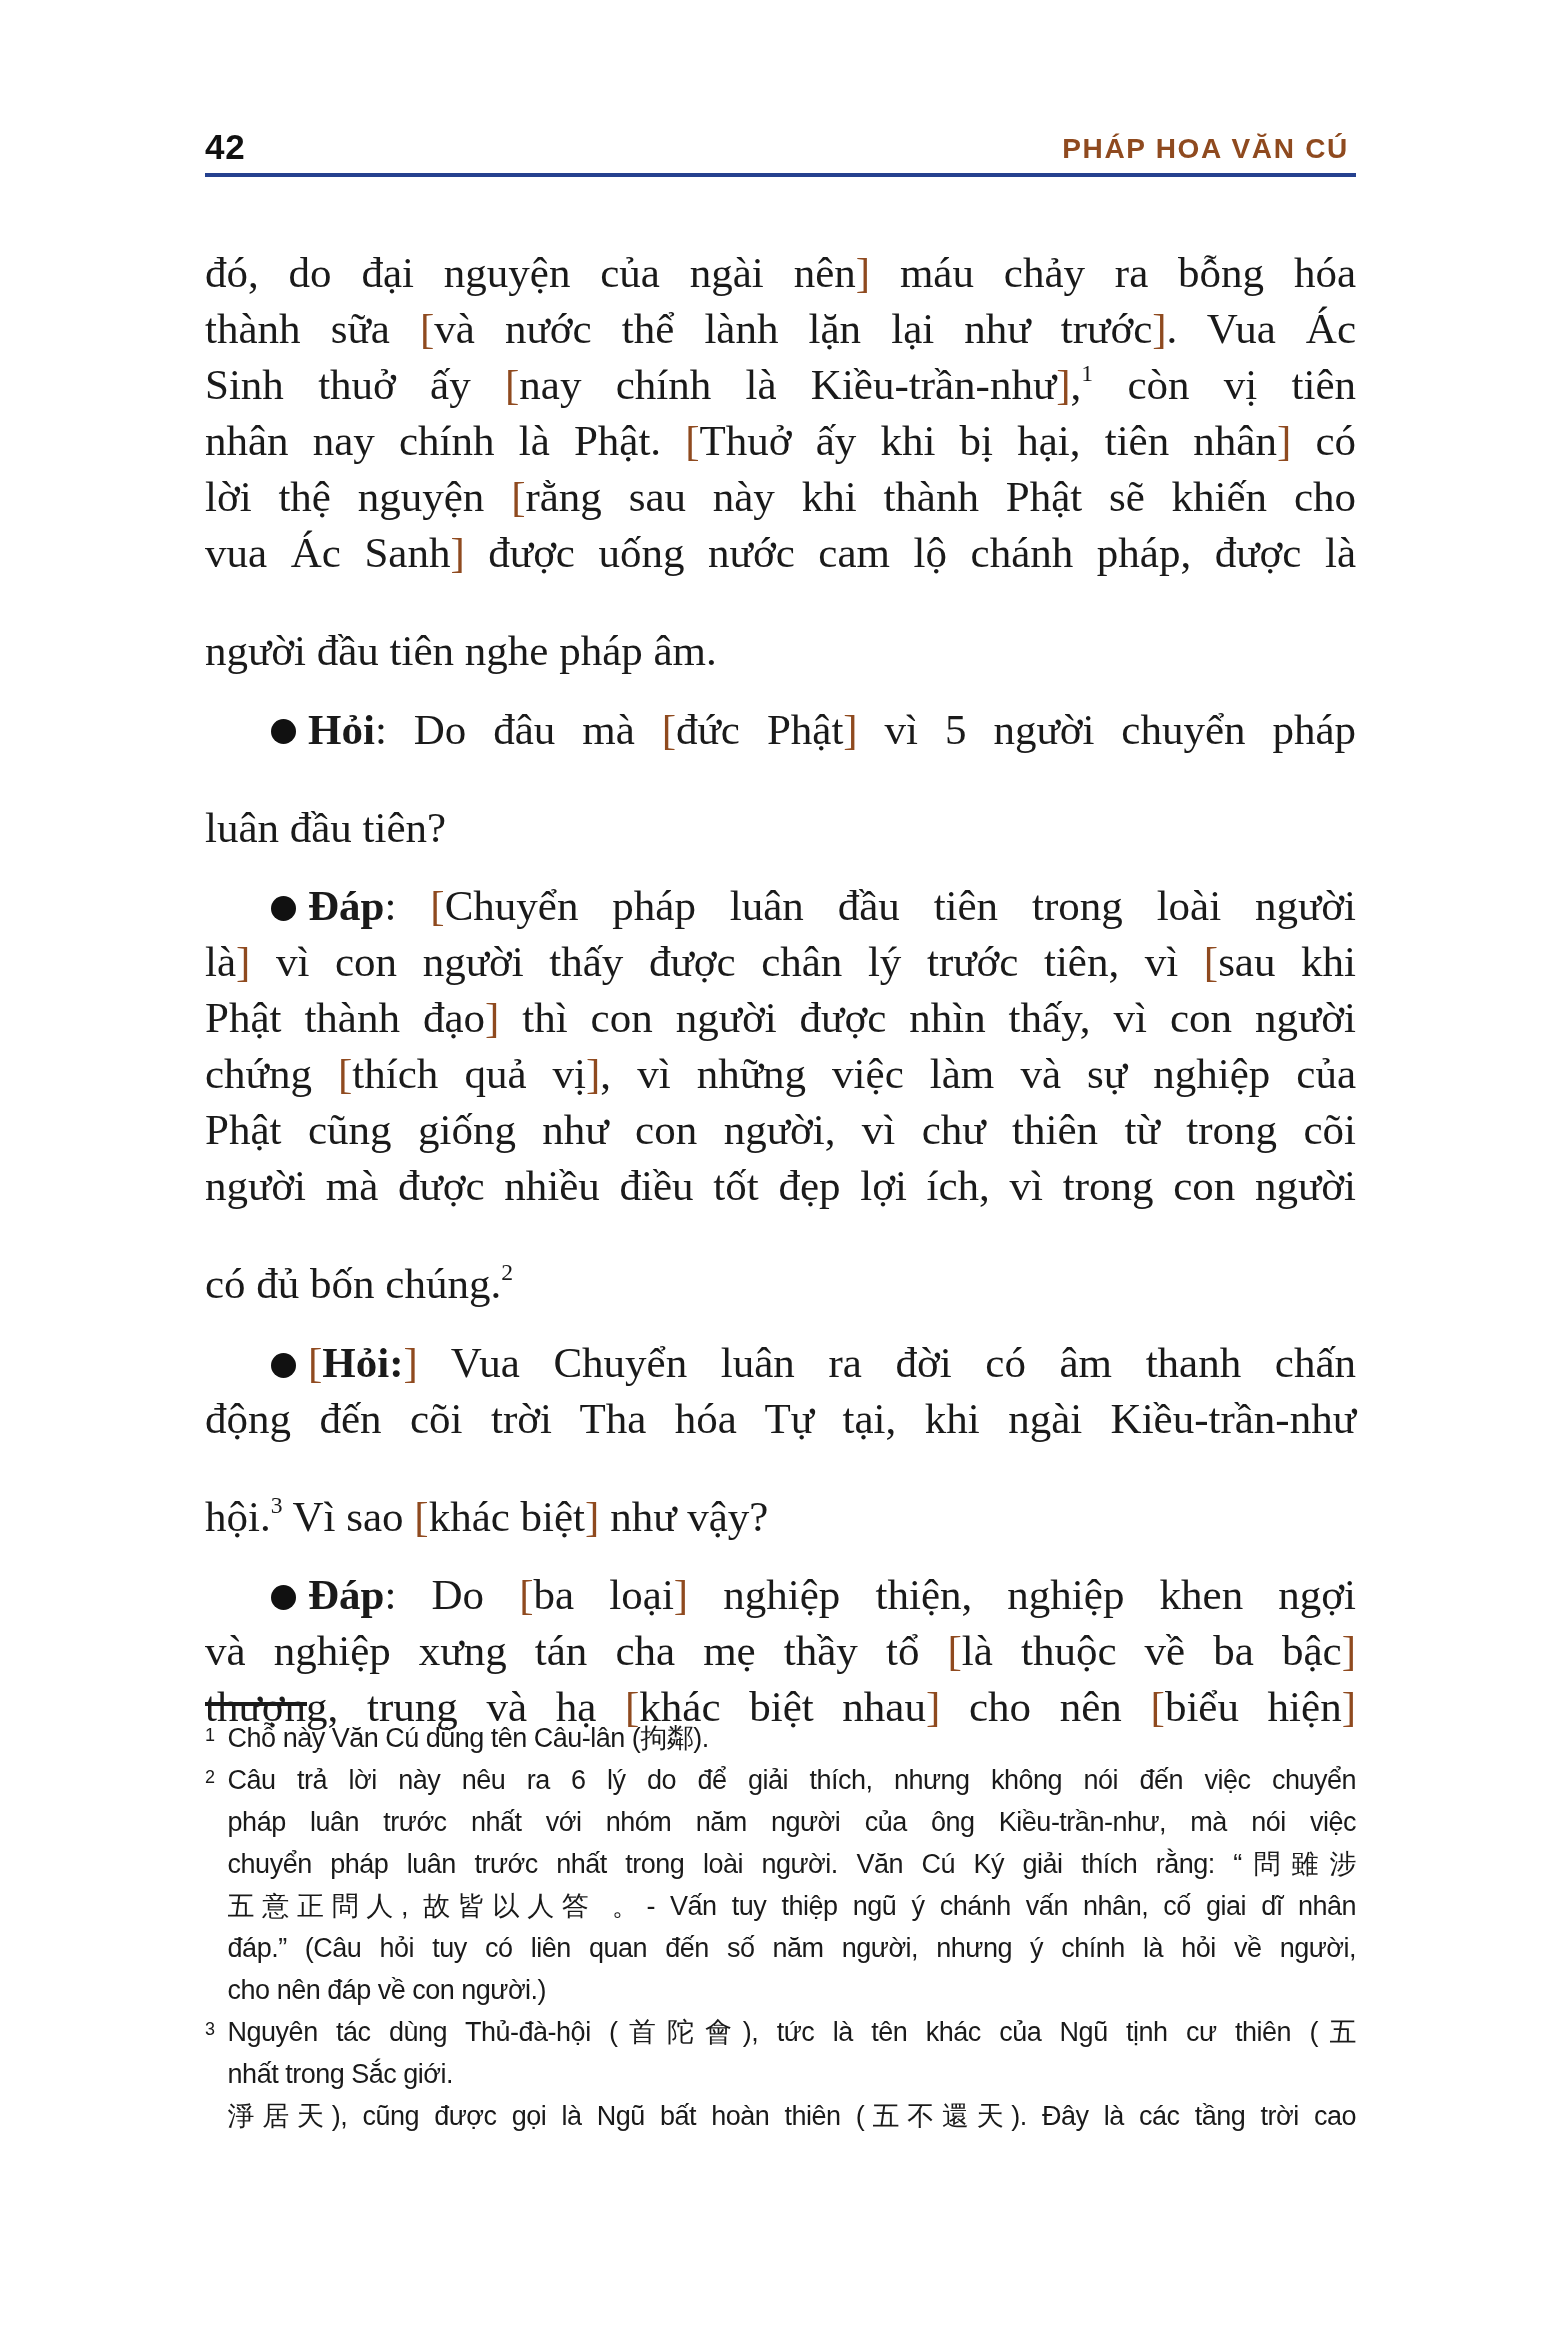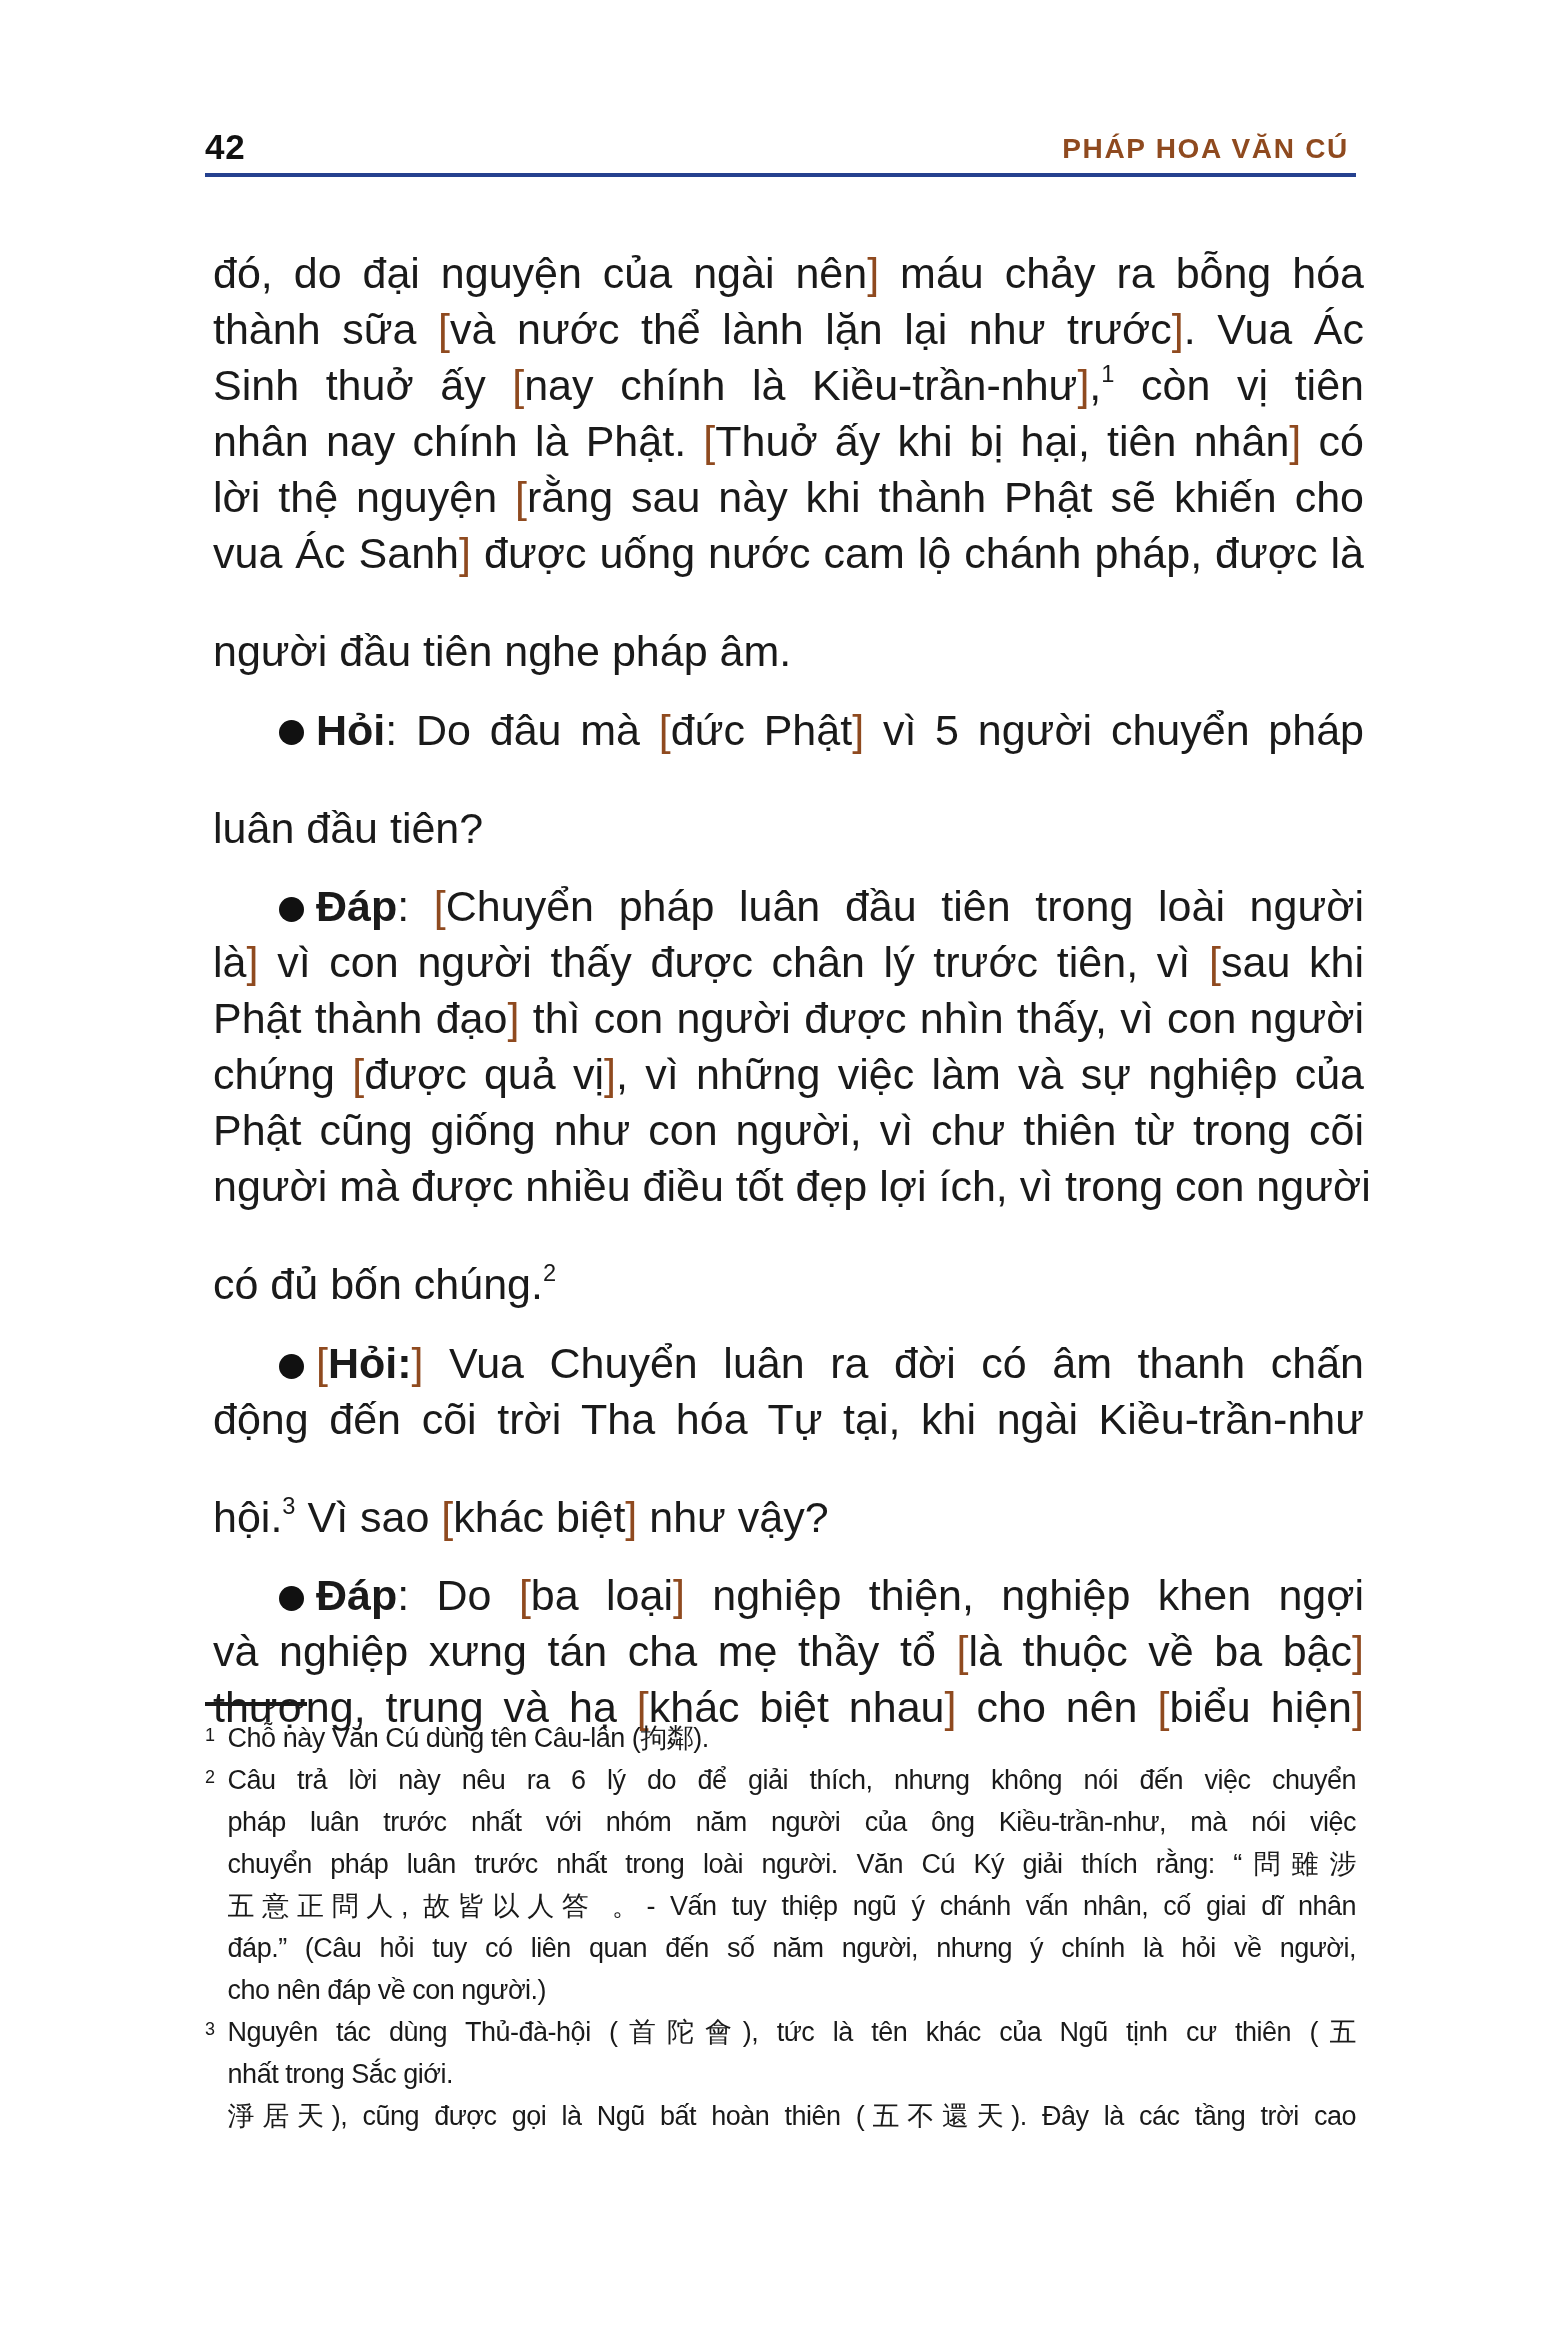--- a/index.html
+++ b/index.html
@@ -4,21 +4,21 @@
   <style>
     html, body { margin: 0; padding: 0; background: #ffffff; }
     body { width: 1561px; height: 2342px; position: relative; overflow: hidden; color: #1a1a1a; }
     .page { position: absolute; left: 205px; top: 0; width: 1151px; }
 
     .running-head { position: absolute; left: 0; top: 127px; width: 1151px; height: 40px; }
     .page-number { position: absolute; left: 0; top: 0; font-family: "Liberation Sans", sans-serif; font-weight: bold; font-size: 35px; line-height: 40px; color: #111; letter-spacing: 0.9px; }
     .book-title { position: absolute; right: 7px; top: 3.5px; font-family: "Liberation Sans", sans-serif; font-weight: bold; font-size: 28px; line-height: 35px; letter-spacing: 1.7px; text-align: center; }
     .head-rule { position: absolute; left: 0; top: 173px; width: 1151px; height: 4.3px; }
 
-    .body { position: absolute; left: 8px; top: 245px; width: 1151px; font-family: Liberation Sans, sans-serif; font-size: 43px; }
+    .body { position: absolute; left: 0; top: 245px; width: 1151px; font-family: Liberation Serif, serif; font-size: 43px; }
     .line { height: 56px; line-height: 56px; white-space: nowrap; text-align: justify; text-align-last: justify; display: block; }
     .line.last { text-align-last: left; margin-top: 42px; }
     .line.indent { padding-left: 66px; }
     .para-gap { height: 22.6px; }
     .bracket { }
     .bold { font-weight: bold; }
     .bullet { display: inline-block; width: 25px; height: 25px; border-radius: 50%; background: #111; margin-right: 12px; vertical-align: -0.9px; }
     sup { font-size: 0.55em; line-height: 0; vertical-align: 0.75em; }
 
     .fn-rule { position: absolute; left: 0; top: 1702px; width: 102px; height: 3.5px; background: #1a1a1a; }
@@ -50,21 +50,21 @@
       <div class="para-gap"></div>
       <div>
         <div class="line indent"><span class="bullet"></span><span class="bold">Hỏi</span><span>: Do đâu mà </span><span class="bracket" style="color: rgb(143, 74, 31);">[</span><span>đức Phật</span><span class="bracket" style="color: rgb(143, 74, 31);">]</span><span> vì 5 người chuyển pháp</span></div>
         <div class="line last"><span>luân đầu tiên?</span></div>
       </div>
       <div class="para-gap"></div>
       <div>
         <div class="line indent"><span class="bullet"></span><span class="bold">Đáp</span><span>: </span><span class="bracket" style="color: rgb(143, 74, 31);">[</span><span>Chuyển pháp luân đầu tiên trong loài người</span></div>
         <div class="line"><span>là</span><span class="bracket" style="color: rgb(143, 74, 31);">]</span><span> vì con người thấy được chân lý trước tiên, vì </span><span class="bracket" style="color: rgb(143, 74, 31);">[</span><span>sau khi</span></div>
         <div class="line"><span>Phật thành đạo</span><span class="bracket" style="color: rgb(143, 74, 31);">]</span><span> thì con người được nhìn thấy, vì con người</span></div>
-        <div class="line"><span>chứng </span><span class="bracket" style="color: rgb(143, 74, 31);">[</span><span>được quả vị</span><span class="bracket" style="color: rgb(143, 74, 31);">]</span><span>, vì những việc làm và sự nghiệp của</span></div>
+        <div class="line"><span>chứng </span><span class="bracket" style="color: rgb(143, 74, 31);">[</span><span>thích quả vị</span><span class="bracket" style="color: rgb(143, 74, 31);">]</span><span>, vì những việc làm và sự nghiệp của</span></div>
         <div class="line"><span>Phật cũng giống như con người, vì chư thiên từ trong cõi</span></div>
         <div class="line"><span>người mà được nhiều điều tốt đẹp lợi ích, vì trong con người</span></div>
         <div class="line last"><span>có đủ bốn chúng.</span><sup>2</sup></div>
       </div>
       <div class="para-gap"></div>
       <div>
         <div class="line indent"><span class="bullet"></span><span class="bracket" style="color: rgb(143, 74, 31);">[</span><span class="bold">Hỏi:</span><span class="bracket" style="color: rgb(143, 74, 31);">]</span><span> Vua Chuyển luân ra đời có âm thanh chấn</span></div>
         <div class="line"><span>động đến cõi trời Tha hóa Tự tại, khi ngài Kiều-trần-như</span></div>
         <div class="line last"><span>hội.</span><sup>3</sup><span> Vì sao </span><span class="bracket" style="color: rgb(143, 74, 31);">[</span><span>khác biệt</span><span class="bracket" style="color: rgb(143, 74, 31);">]</span><span> như vậy?</span></div>
       </div>

